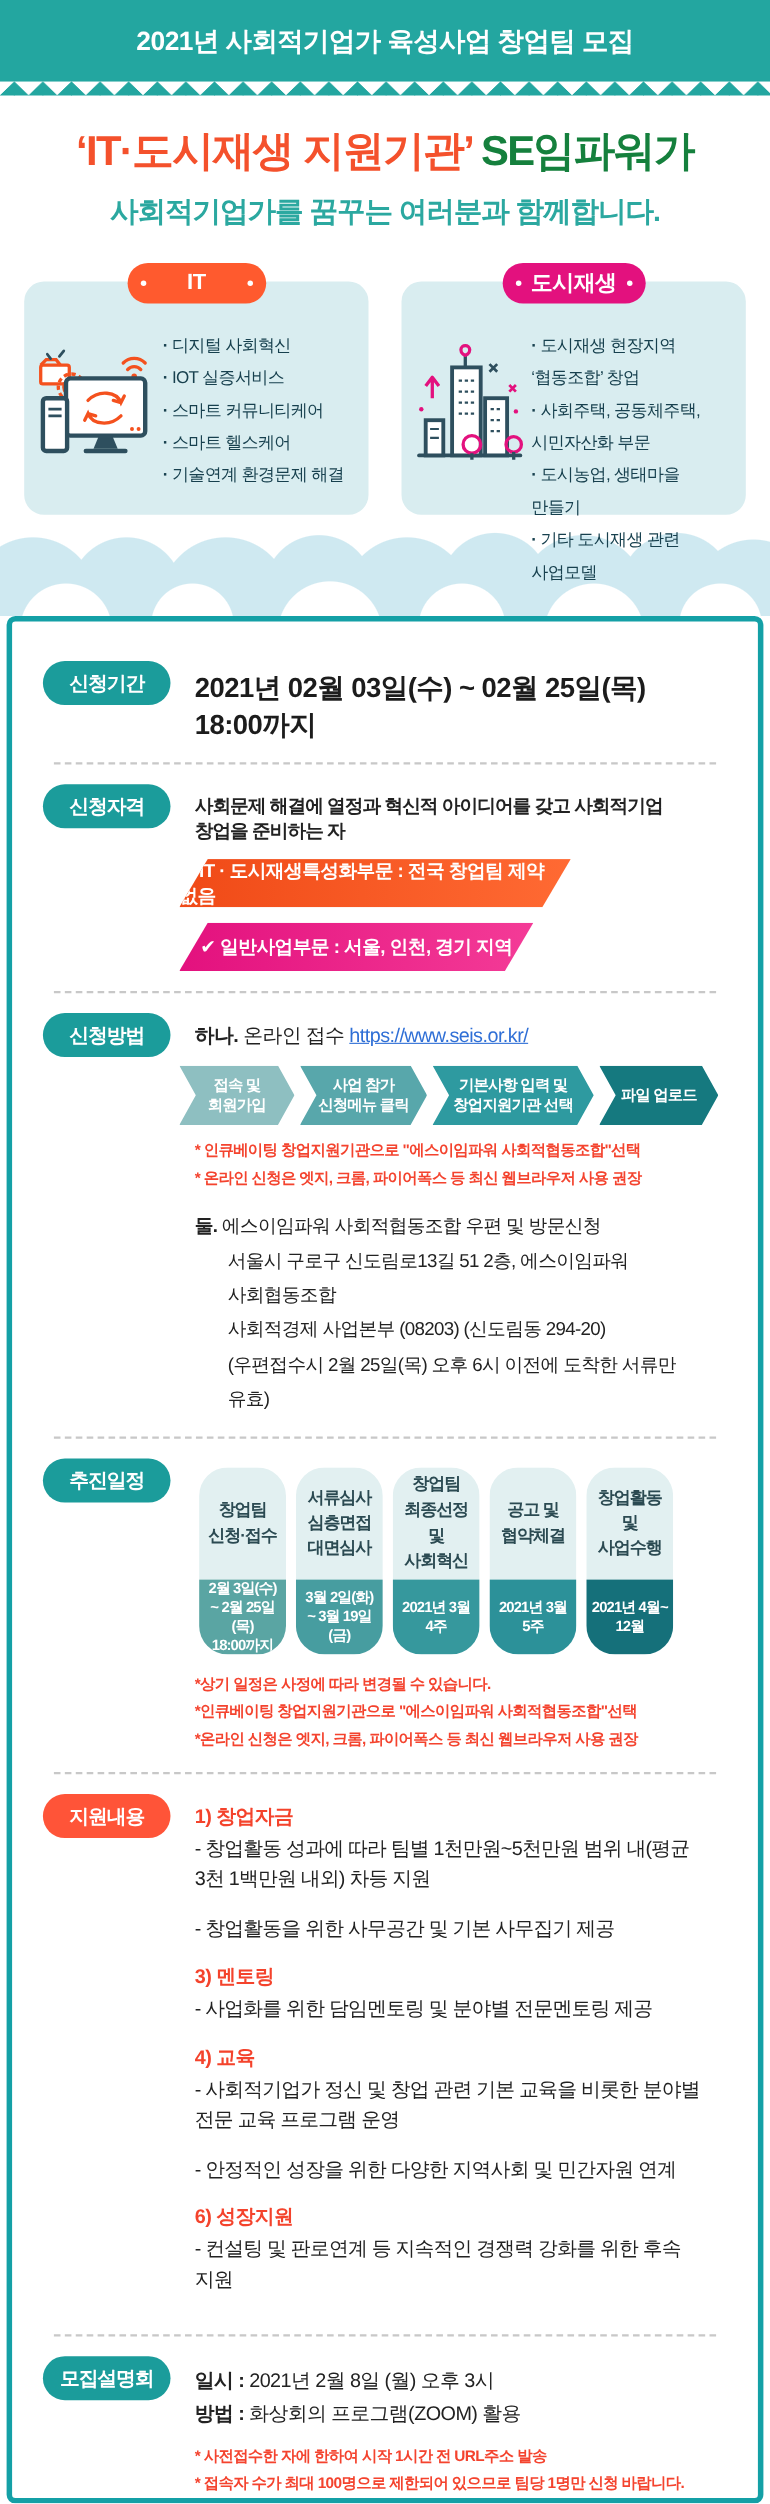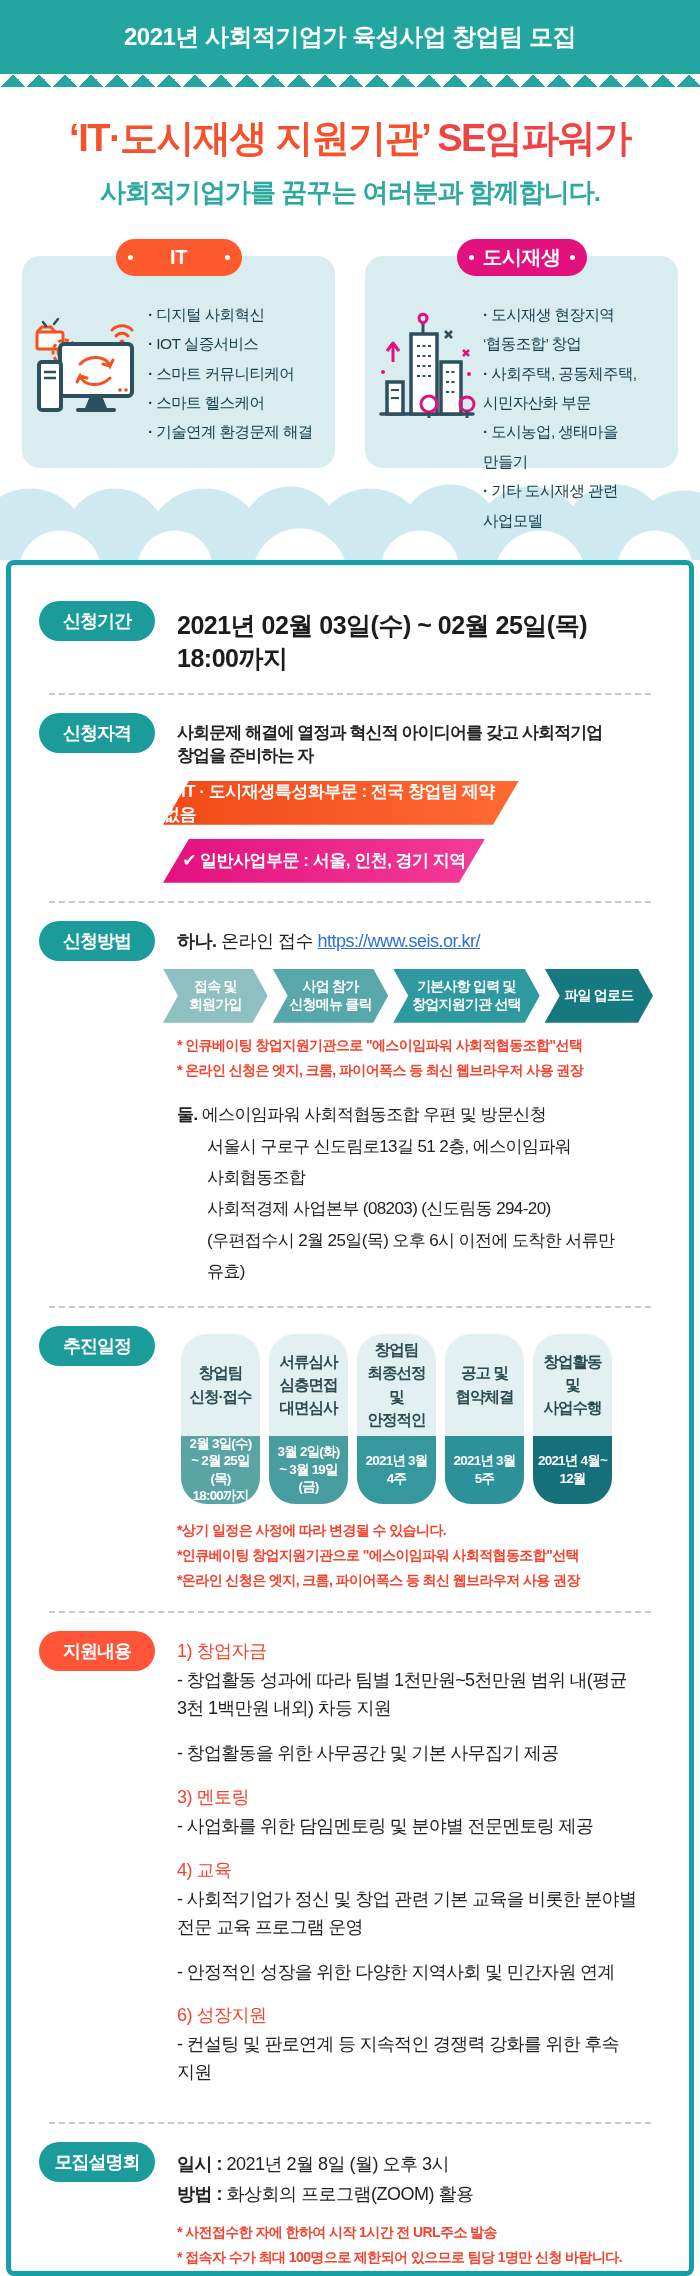--- a/index.html
+++ b/index.html
@@ -8,21 +8,21 @@
 
   
   .banner { height:74px; background:#23a6a0; display:flex; align-items:center; justify-content:center; }
   .banner-text { color:#fff; font-size:24px; font-weight:800; letter-spacing:-0.5px; }
   .sawtooth { height:13px; background:conic-gradient(from 135deg at 50% 0,#23a6a0 90deg,transparent 0) 0 0/26px 13px repeat-x; }
 
   
   .hero { text-align:center; padding-top:30px; }
   .hero-title { font-size:38px; font-weight:800; letter-spacing:-1.5px; line-height:1.15; }
   .hero-title .hl { color:#f4512c; }
-  .hero-title .rest { color:#ef4444; }
+  .hero-title .rest { color:#15803d; }
   .hero-sub { margin-top:14px; font-size:26px; font-weight:600; color:#2ba8a0; letter-spacing:-1px; }
 
   
   .categories { display:flex; gap:30px; padding:0 22px; margin-top:46px; height:212px; }
   .cat-card { position:relative; flex:1; background:#d9edf0; border-radius:18px; padding:30px 14px 14px 12px; }
   .badge { position:absolute; top:-17px; left:50%; transform:translateX(-50%); min-width:126px; height:37px;
            border-radius:20px; color:#fff; font-size:20px; font-weight:800; display:flex; align-items:center;
            justify-content:center; padding:0 26px; letter-spacing:-0.5px; }
   .badge::before,.badge::after { content:""; position:absolute; top:50%; width:5px; height:5px; margin-top:-2px;
            border-radius:50%; background:#fff; }
@@ -94,21 +94,21 @@
   .tcol-bot { height:68px; color:#fff; font-size:13.5px; font-weight:700; line-height:1.3; display:flex;
               align-items:center; justify-content:center; text-align:center; padding:0 4px; letter-spacing:-0.8px; }
   .tcol:nth-child(1) .tcol-bot{ background:#5aa5a3; }
   .tcol:nth-child(2) .tcol-bot{ background:#479da0; }
   .tcol:nth-child(3) .tcol-bot{ background:#36989d; }
   .tcol:nth-child(4) .tcol-bot{ background:#2c9199; }
   .tcol:nth-child(5) .tcol-bot{ background:#15707a; }
   .sched-notes { margin-top:14px; }
 
   .sup-item { margin-bottom:17px; }
-  .sup-item h4 { color:#f4432c; font-size:18px; font-weight:400; letter-spacing:-0.5px; }
+  .sup-item h4 { color:#f4432c; font-size:18px; font-weight:700; letter-spacing:-0.5px; }
   .sup-item p { margin-top:4px; font-size:18px; color:#222; font-weight:500; line-height:1.55; letter-spacing:-0.7px; }
 
   .brief-row { font-size:18px; color:#222; font-weight:500; line-height:1.65; letter-spacing:-0.5px; }
   .brief-row b { font-weight:800; }
   .brief-notes { margin-top:10px; }
   .circle-row { display:flex; gap:14px; margin:26px 0 4px -16px; }
   .circle-btn { position:relative; width:88px; height:114px; border-radius:50%; color:#fff; font-size:15px;
                 font-weight:800; line-height:1.35; text-align:center; display:flex; align-items:center;
                 justify-content:center; padding:0 8px 14px; cursor:pointer; letter-spacing:-1px;
                 background-image:repeating-linear-gradient(135deg,rgba(255,255,255,.14) 0 5px,transparent 5px 11px); }
@@ -252,21 +252,21 @@
         <div class="timeline">
           <div class="tcol">
             <div class="tcol-top">창업팀 신청·접수</div>
             <div class="tcol-bot">2월 3일(수) ~ 2월 25일(목) 18:00까지</div>
           </div>
           <div class="tcol">
             <div class="tcol-top">서류심사 심층면접 대면심사</div>
             <div class="tcol-bot">3월 2일(화) ~ 3월 19일(금)</div>
           </div>
           <div class="tcol">
-            <div class="tcol-top">창업팀 최종선정 및 안정적인</div>
+            <div class="tcol-top">창업팀 최종선정 및 사회혁신</div>
             <div class="tcol-bot">2021년 3월 4주</div>
           </div>
           <div class="tcol">
             <div class="tcol-top">공고 및 협약체결</div>
             <div class="tcol-bot">2021년 3월 5주</div>
           </div>
           <div class="tcol">
             <div class="tcol-top">창업활동 및 사업수행</div>
             <div class="tcol-bot">2021년 4월~ 12월</div>
           </div>

